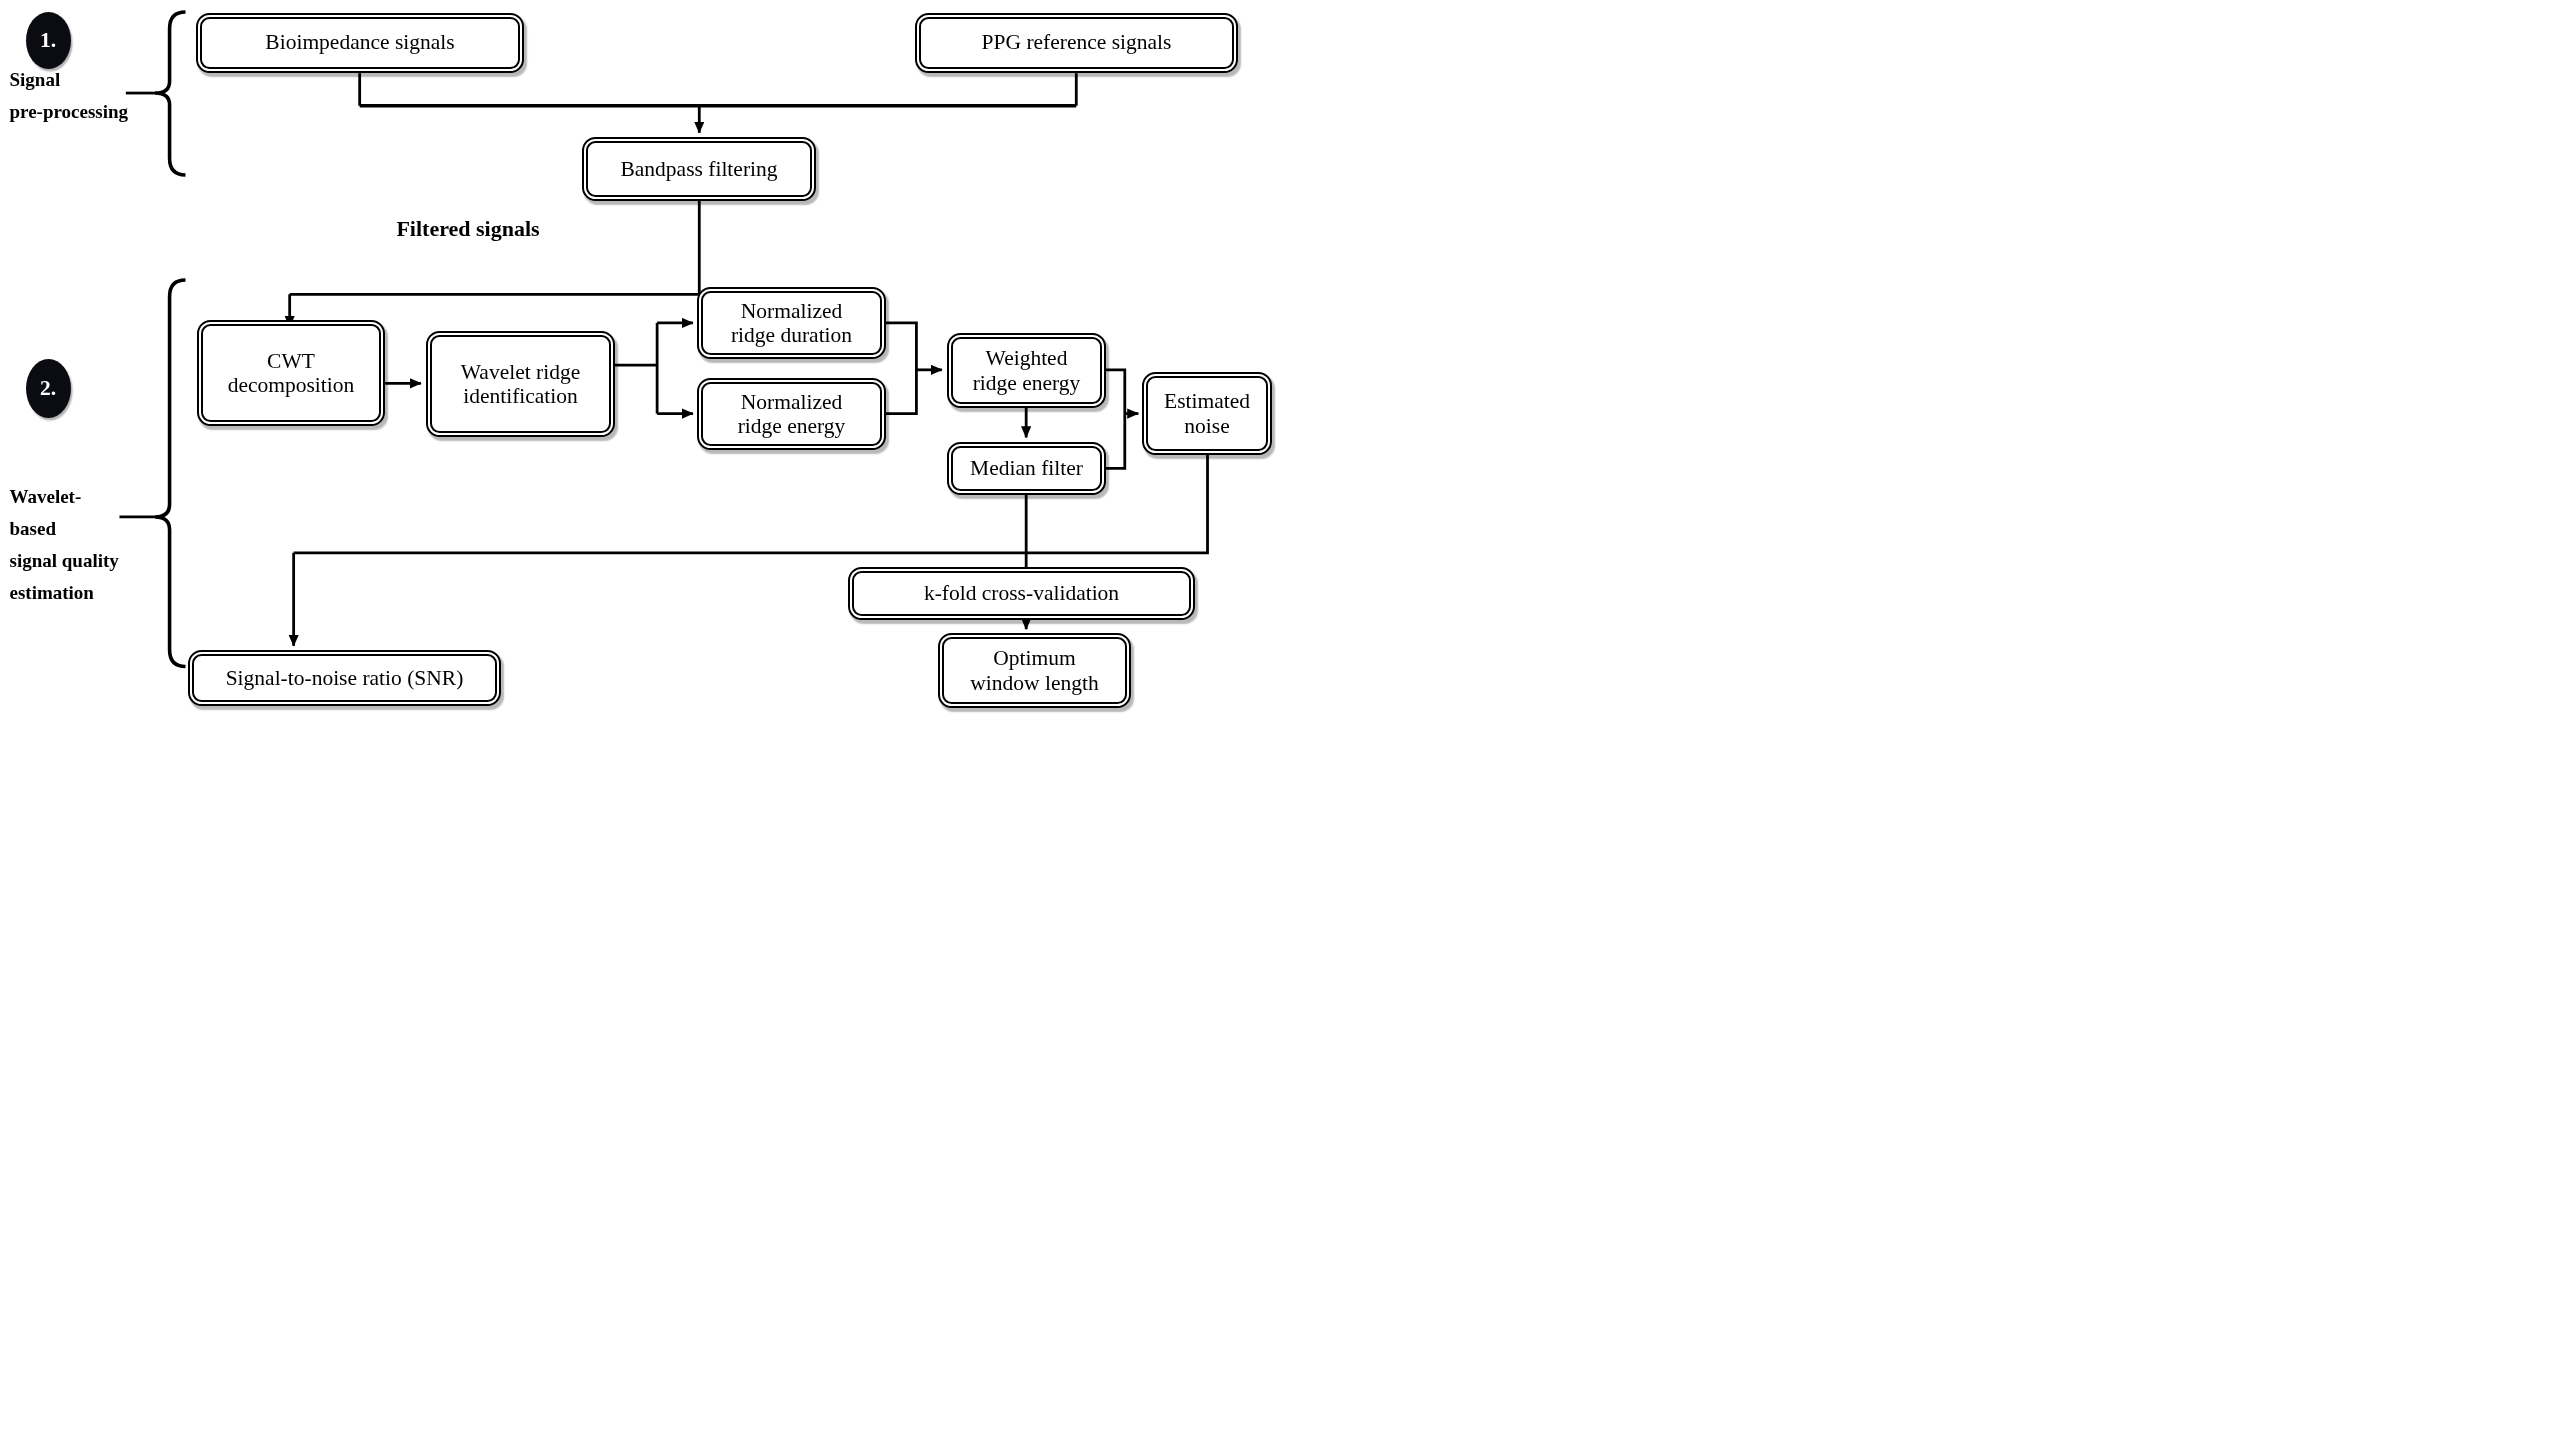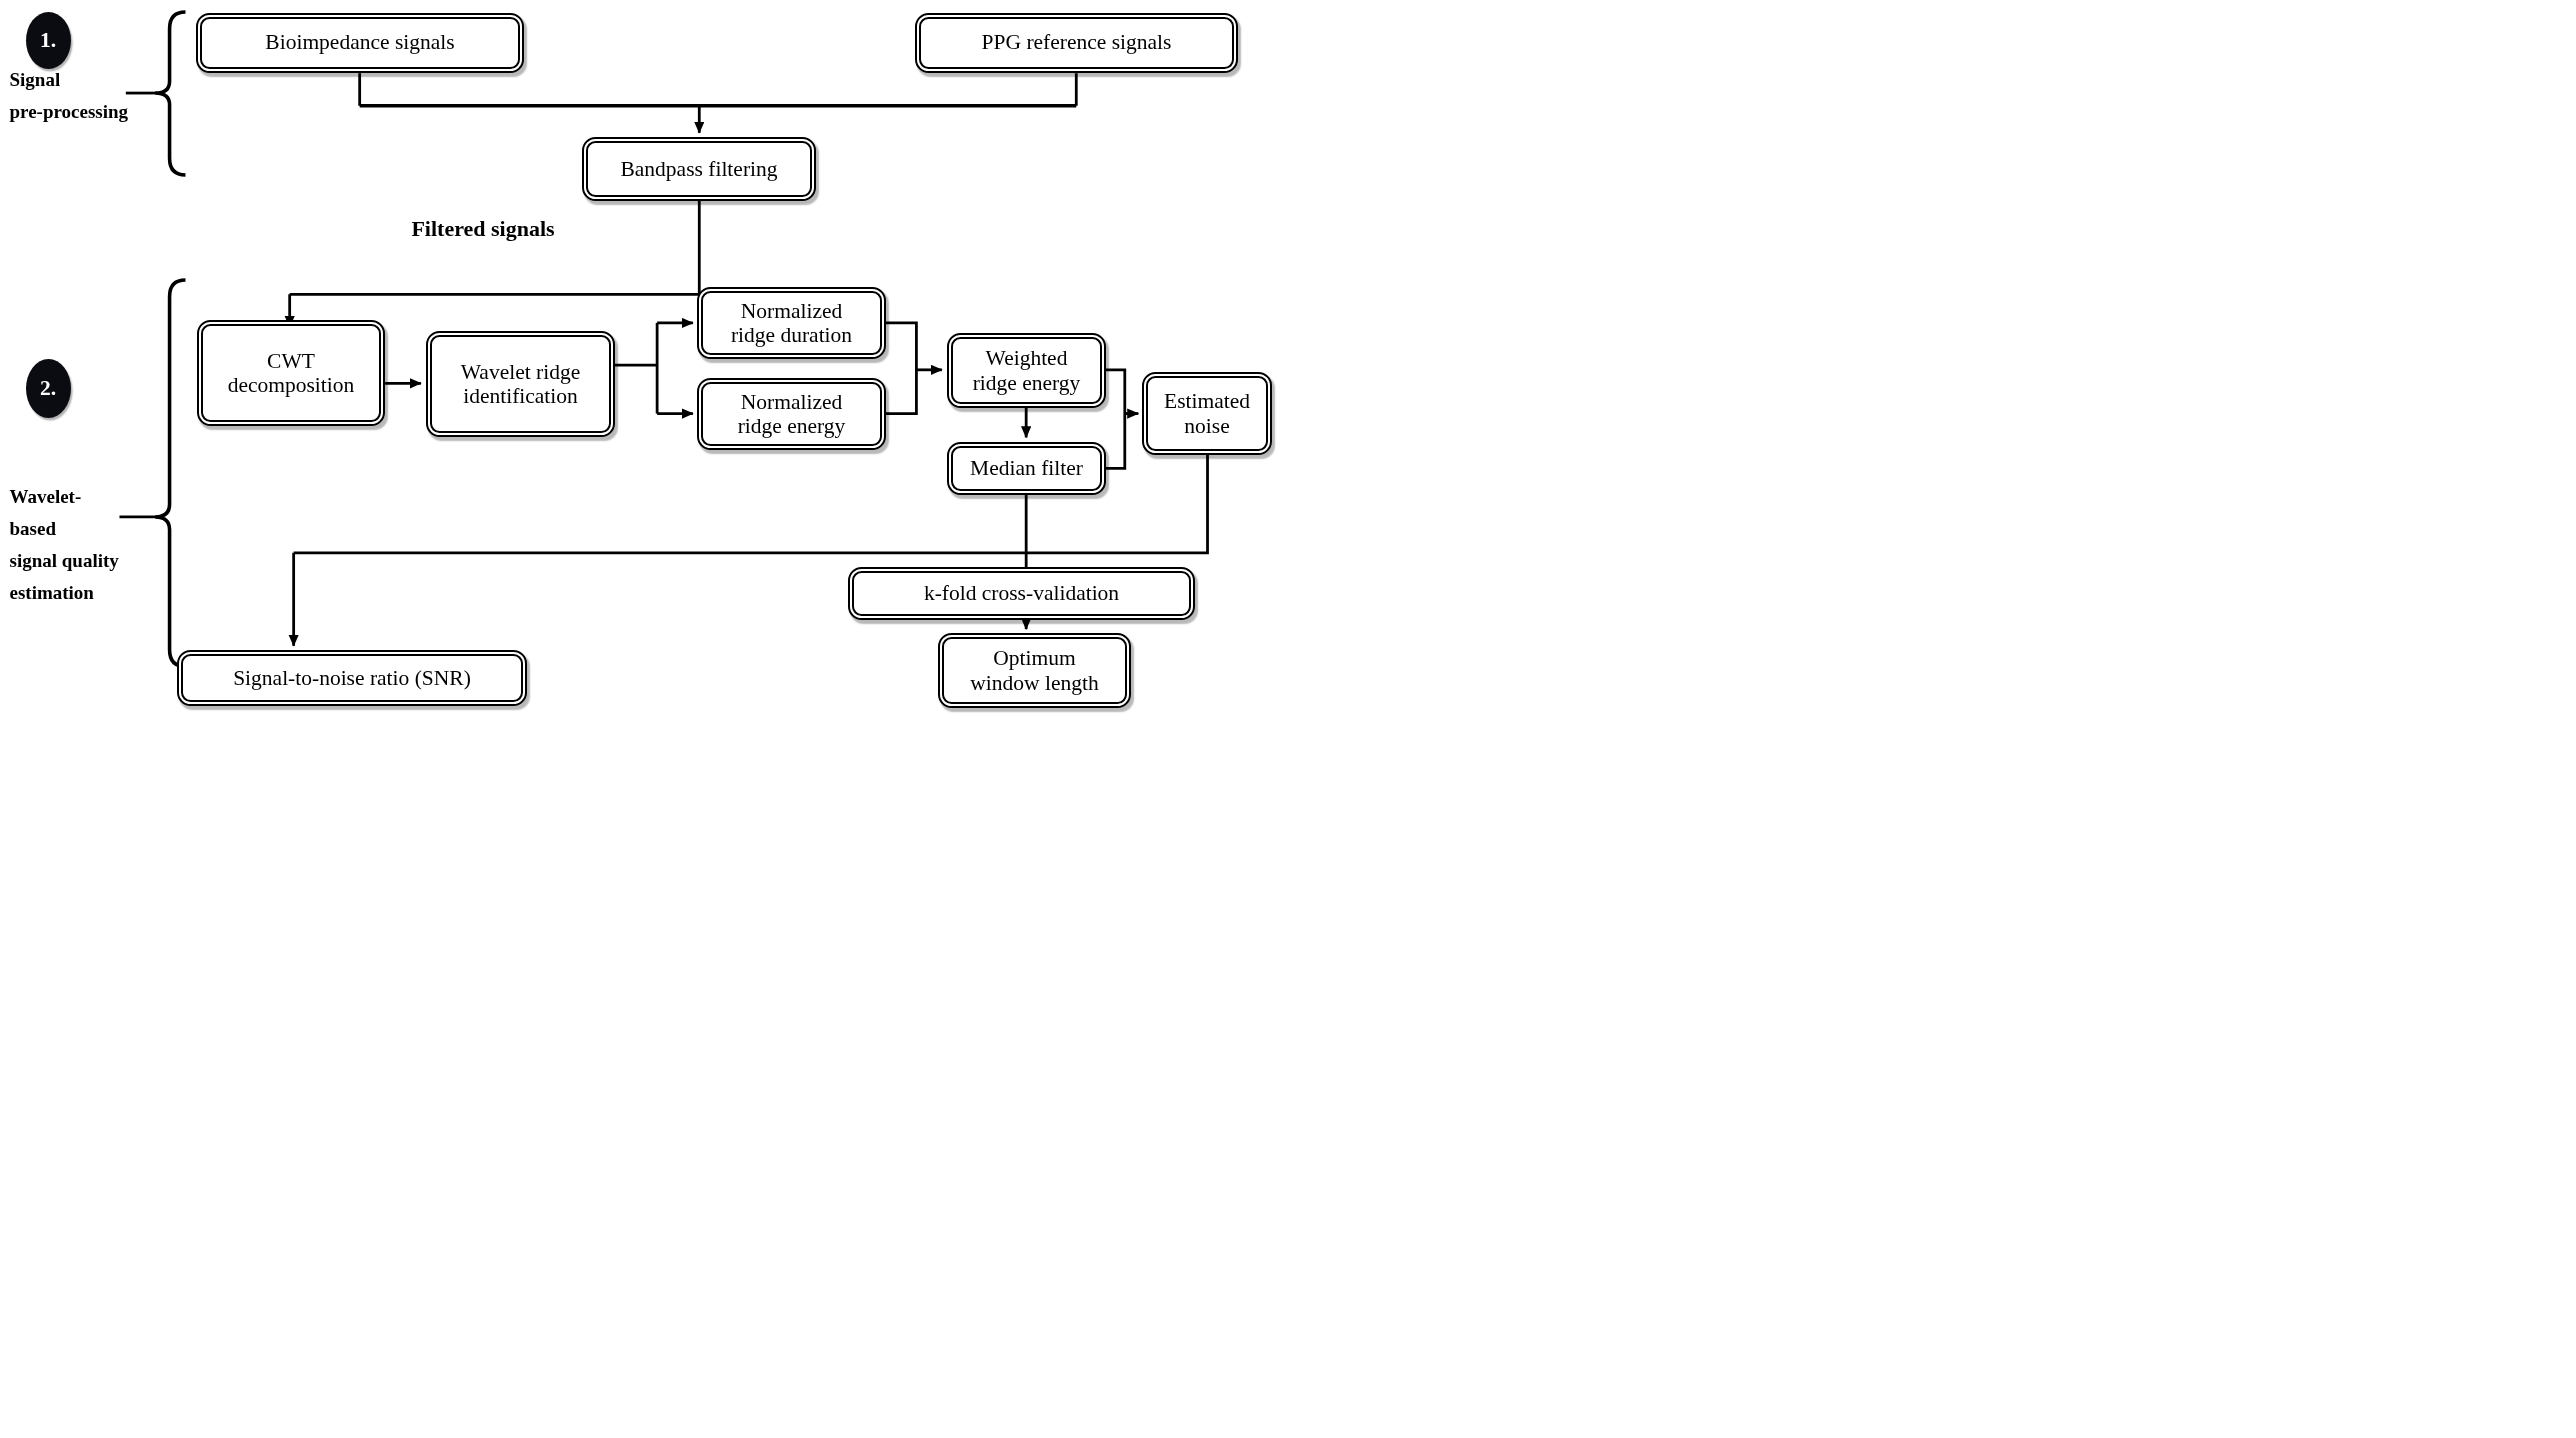--- a/index.html
+++ b/index.html
@@ -119,21 +119,21 @@
   <div class="badge" style="left:25.5px; top:359px; width:45px; height:59px;">
     <span>2.</span>
   </div>
   <div class="seclabel" style="left:9.5px; top:481px;">
     <div>Wavelet-</div>
     <div>based</div>
     <div>signal quality</div>
     <div>estimation</div>
   </div>
 
-  <div class="edgelabel" style="left:340px; top:216px; width:286px;">Filtered signals</div>
+  <div class="edgelabel" style="left:325px; top:216px; width:286px;">Filtered signals</div>
 
   <div class="node" style="left:196px; top:12.7px; width:328px; height:60px;">
     <div class="ln">Bioimpedance signals</div>
   </div>
 
   <div class="node" style="left:915px; top:12.7px; width:323px; height:60px;">
     <div class="ln">PPG reference signals</div>
   </div>
 
   <div class="node" style="left:582px; top:137px; width:234px; height:64px;">
@@ -176,18 +176,18 @@
 
   <div class="node" style="left:848px; top:567px; width:347px; height:53px;">
     <div class="ln">k-fold cross-validation</div>
   </div>
 
   <div class="node" style="left:938px; top:633px; width:193px; height:75px;">
     <div class="ln">Optimum</div>
     <div class="ln">window length</div>
   </div>
 
-  <div class="node" style="left:177px; top:650px; width:350px; height:56px;">
+  <div class="node" style="left:188px; top:650px; width:313px; height:56px;">
     <div class="ln">Signal-to-noise ratio (SNR)</div>
   </div>
 
 </div>
 
 
 </body></html>

